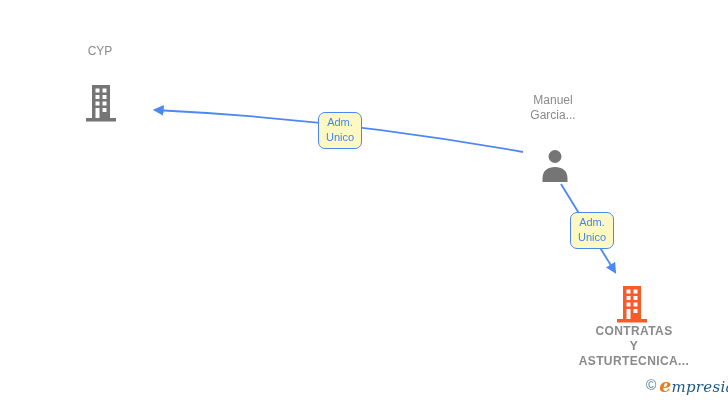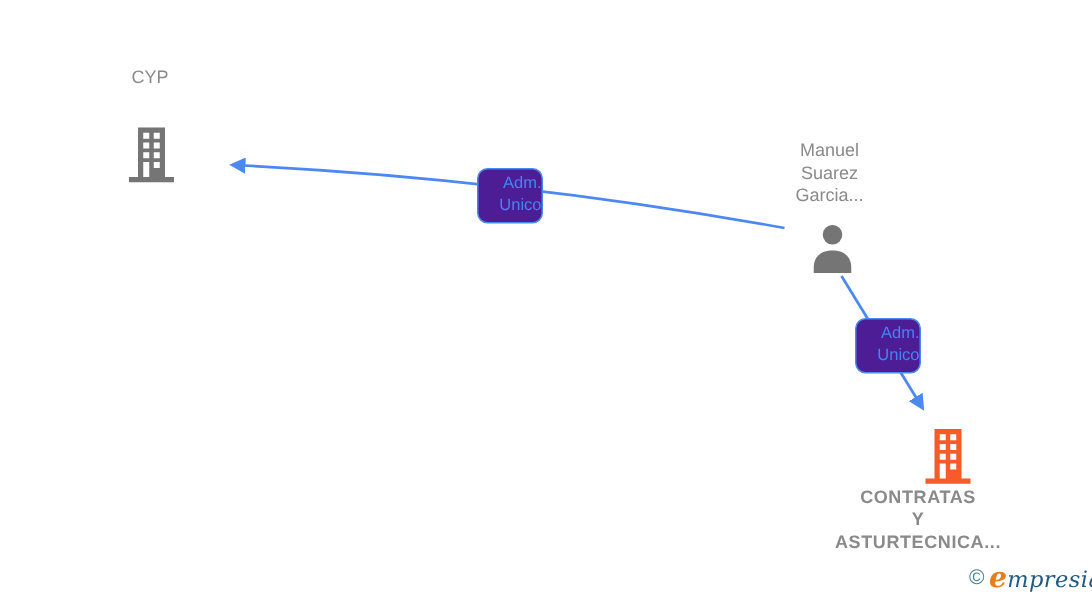--- a/index.html
+++ b/index.html
@@ -31,27 +31,27 @@
     font-weight:bold;
     letter-spacing:0.4px;
   }
   .node-icon{
     position:absolute;
   }
   .edge-label{
     position:absolute;
     box-sizing:border-box;
     width:44px;
-    background:#4c1d95;
+    background:#fef9c3;
     border:1.5px solid #4c88f1;
     border-radius:7px;
     color:#4285f4;
     font-size:11px;
     line-height:15px;
-    text-align:right;
+    text-align:center;
     padding:2px 0 3px 0;
   }
   .watermark{
     position:absolute;
     left:646px;
     top:374px;
     width:82px;
     height:24px;
     white-space:nowrap;
     text-align:right;
@@ -109,21 +109,20 @@
         <rect x="11.5" y="19.5" width="4" height="4"></rect>
         <rect x="18.5" y="19.5" width="4" height="4"></rect>
         <rect x="18.5" y="26" width="4" height="4"></rect>
         <rect x="11.5" y="26" width="4" height="10"></rect>
       </g>
     </svg>
   </div>
 
   <div class="node-label" style="left:483px;top:93px;width:140px;">
     <div>Manuel</div>
-    <div>Suarez</div>
     <div>Garcia...</div>
   </div>
   <div class="node-icon" style="left:541px;top:149px;">
     <svg width="28" height="33" viewBox="0 0 28 33">
       <g fill="#757575">
         <circle cx="14" cy="7.5" r="6.5"></circle>
         <path d="M1.5 33 L1.5 29.5 C1.5 21.5 7 18 14 18 C21 18 26.5 21.5 26.5 29.5 L26.5 33 Z"></path>
       </g>
     </svg>
   </div>
@@ -139,21 +138,21 @@
         <rect x="18.5" y="6.5" width="4" height="4"></rect>
         <rect x="11.5" y="13" width="4" height="4"></rect>
         <rect x="18.5" y="13" width="4" height="4"></rect>
         <rect x="11.5" y="19.5" width="4" height="4"></rect>
         <rect x="18.5" y="19.5" width="4" height="4"></rect>
         <rect x="18.5" y="26" width="4" height="4"></rect>
         <rect x="11.5" y="26" width="4" height="10"></rect>
       </g>
     </svg>
   </div>
-  <div class="node-label bold" style="left:532px;top:324px;width:160px;">
+  <div class="node-label bold" style="left:554px;top:324px;width:160px;">
     <div>CONTRATAS</div>
     <div>Y</div>
     <div>ASTURTECNICA...</div>
   </div>
 
   <div class="edge-label" style="left:318px;top:112px;">
     <div>Adm.</div>
     <div>Unico</div>
   </div>
   <div class="edge-label" style="left:570px;top:212px;">

